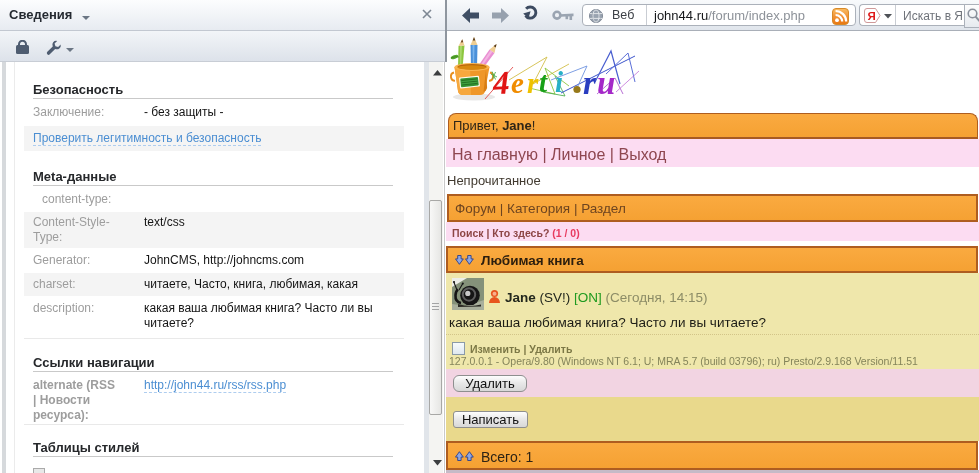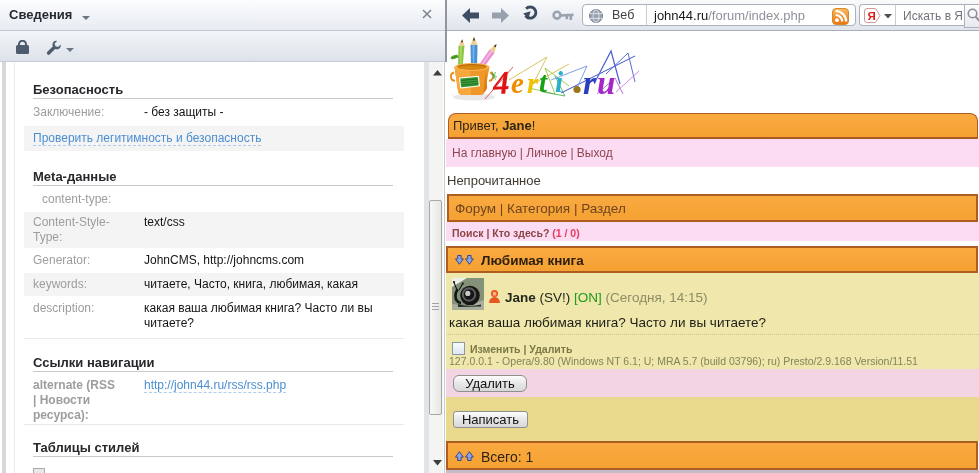--- a/index.html
+++ b/index.html
@@ -69,21 +69,21 @@
 
   <div class="abs h3" style="left:33px;top:169px;">Meta-данные</div>
   <div class="abs rule" style="left:33px;top:185px;width:360px;"></div>
   <div class="abs lbl" style="left:42px;top:192px;">content-type:</div>
   <div class="abs grow" style="left:24px;top:212px;width:380px;height:36px;"></div>
   <div class="abs lbl" style="left:33px;top:215px;width:105px;">Content-Style-Type:</div>
   <div class="abs val" style="left:144px;top:215px;">text/css</div>
   <div class="abs lbl" style="left:33px;top:253px;">Generator:</div>
   <div class="abs val" style="left:144px;top:253px;">JohnCMS, http://johncms.com</div>
   <div class="abs grow" style="left:24px;top:273px;width:380px;height:23px;"></div>
-  <div class="abs lbl" style="left:33px;top:277px;">keywords:</div>
+  <div class="abs lbl" style="left:33px;top:277px;">charset:</div>
   <div class="abs val" style="left:144px;top:277px;">читаете, Часто, книга, любимая, какая</div>
   <div class="abs lbl" style="left:33px;top:301px;">description:</div>
   <div class="abs val" style="left:144px;top:301px;width:245px;">какая ваша любимая книга? Часто ли вы читаете?</div>
   <div class="abs rowline" style="left:24px;top:338px;width:380px;"></div>
 
   <div class="abs h3" style="left:33px;top:355px;">Ссылки навигации</div>
   <div class="abs rule" style="left:33px;top:371px;width:360px;"></div>
   <div class="abs lbl" style="left:33px;top:378px;width:88px;font-weight:bold;">alternate (RSS | Новости ресурса):</div>
   <div class="abs lnk" style="left:144px;top:378px;"><span>http://john44.ru/rss/rss.php</span></div>
   <div class="abs rowline" style="left:24px;top:424px;width:380px;"></div>
@@ -239,21 +239,21 @@
       <circle cx="128" cy="53.5" r="3.6" fill="#97791a"></circle>
       <text x="134" y="58" font-size="33" fill="#2a3ec0">r</text>
       <text x="148" y="58" font-size="33" fill="#a428c8">u</text>
     </g>
   </svg>
 
   <div class="abs obar" style="left:448px;top:113px;width:530px;height:26px;border-radius:8px 8px 0 0;border-bottom:2px solid #a85a22;"></div>
   <div class="abs" style="left:453px;top:118px;font-size:13px;color:#2e2517;">Привет, <b>Jane</b>!</div>
 
   <div class="abs pink" style="left:446px;top:139px;width:533px;height:28px;"></div>
-  <div class="abs" style="left:452px;top:146px;font-size:12px;color:#8e4650;">На главную | Личное | Выход</div>
+  <div class="abs" style="left:452px;top:146px;font-size:16px;color:#8e4650;">На главную | Личное | Выход</div>
 
   <div class="abs" style="left:447px;top:173px;font-size:13px;color:#413a30;">Непрочитанное</div>
 
   <div class="abs obar" style="left:447px;top:194px;width:531px;height:28px;border-width:2px;"></div>
   <div class="abs" style="left:455px;top:201px;font-size:13.5px;color:#6e4520;">Форум | Категория | Раздел</div>
 
   <div class="abs pink" style="left:446px;top:222px;width:533px;height:19px;"></div>
   <div class="abs" style="left:452px;top:226.5px;font-size:10.5px;font-weight:bold;color:#8d4545;">Поиск | Кто здесь? <span style="color:#e83b60">(1 / 0)</span></div>
 
   <div class="abs obar" style="left:446px;top:246px;width:532px;height:27px;border-width:2px;"></div>

